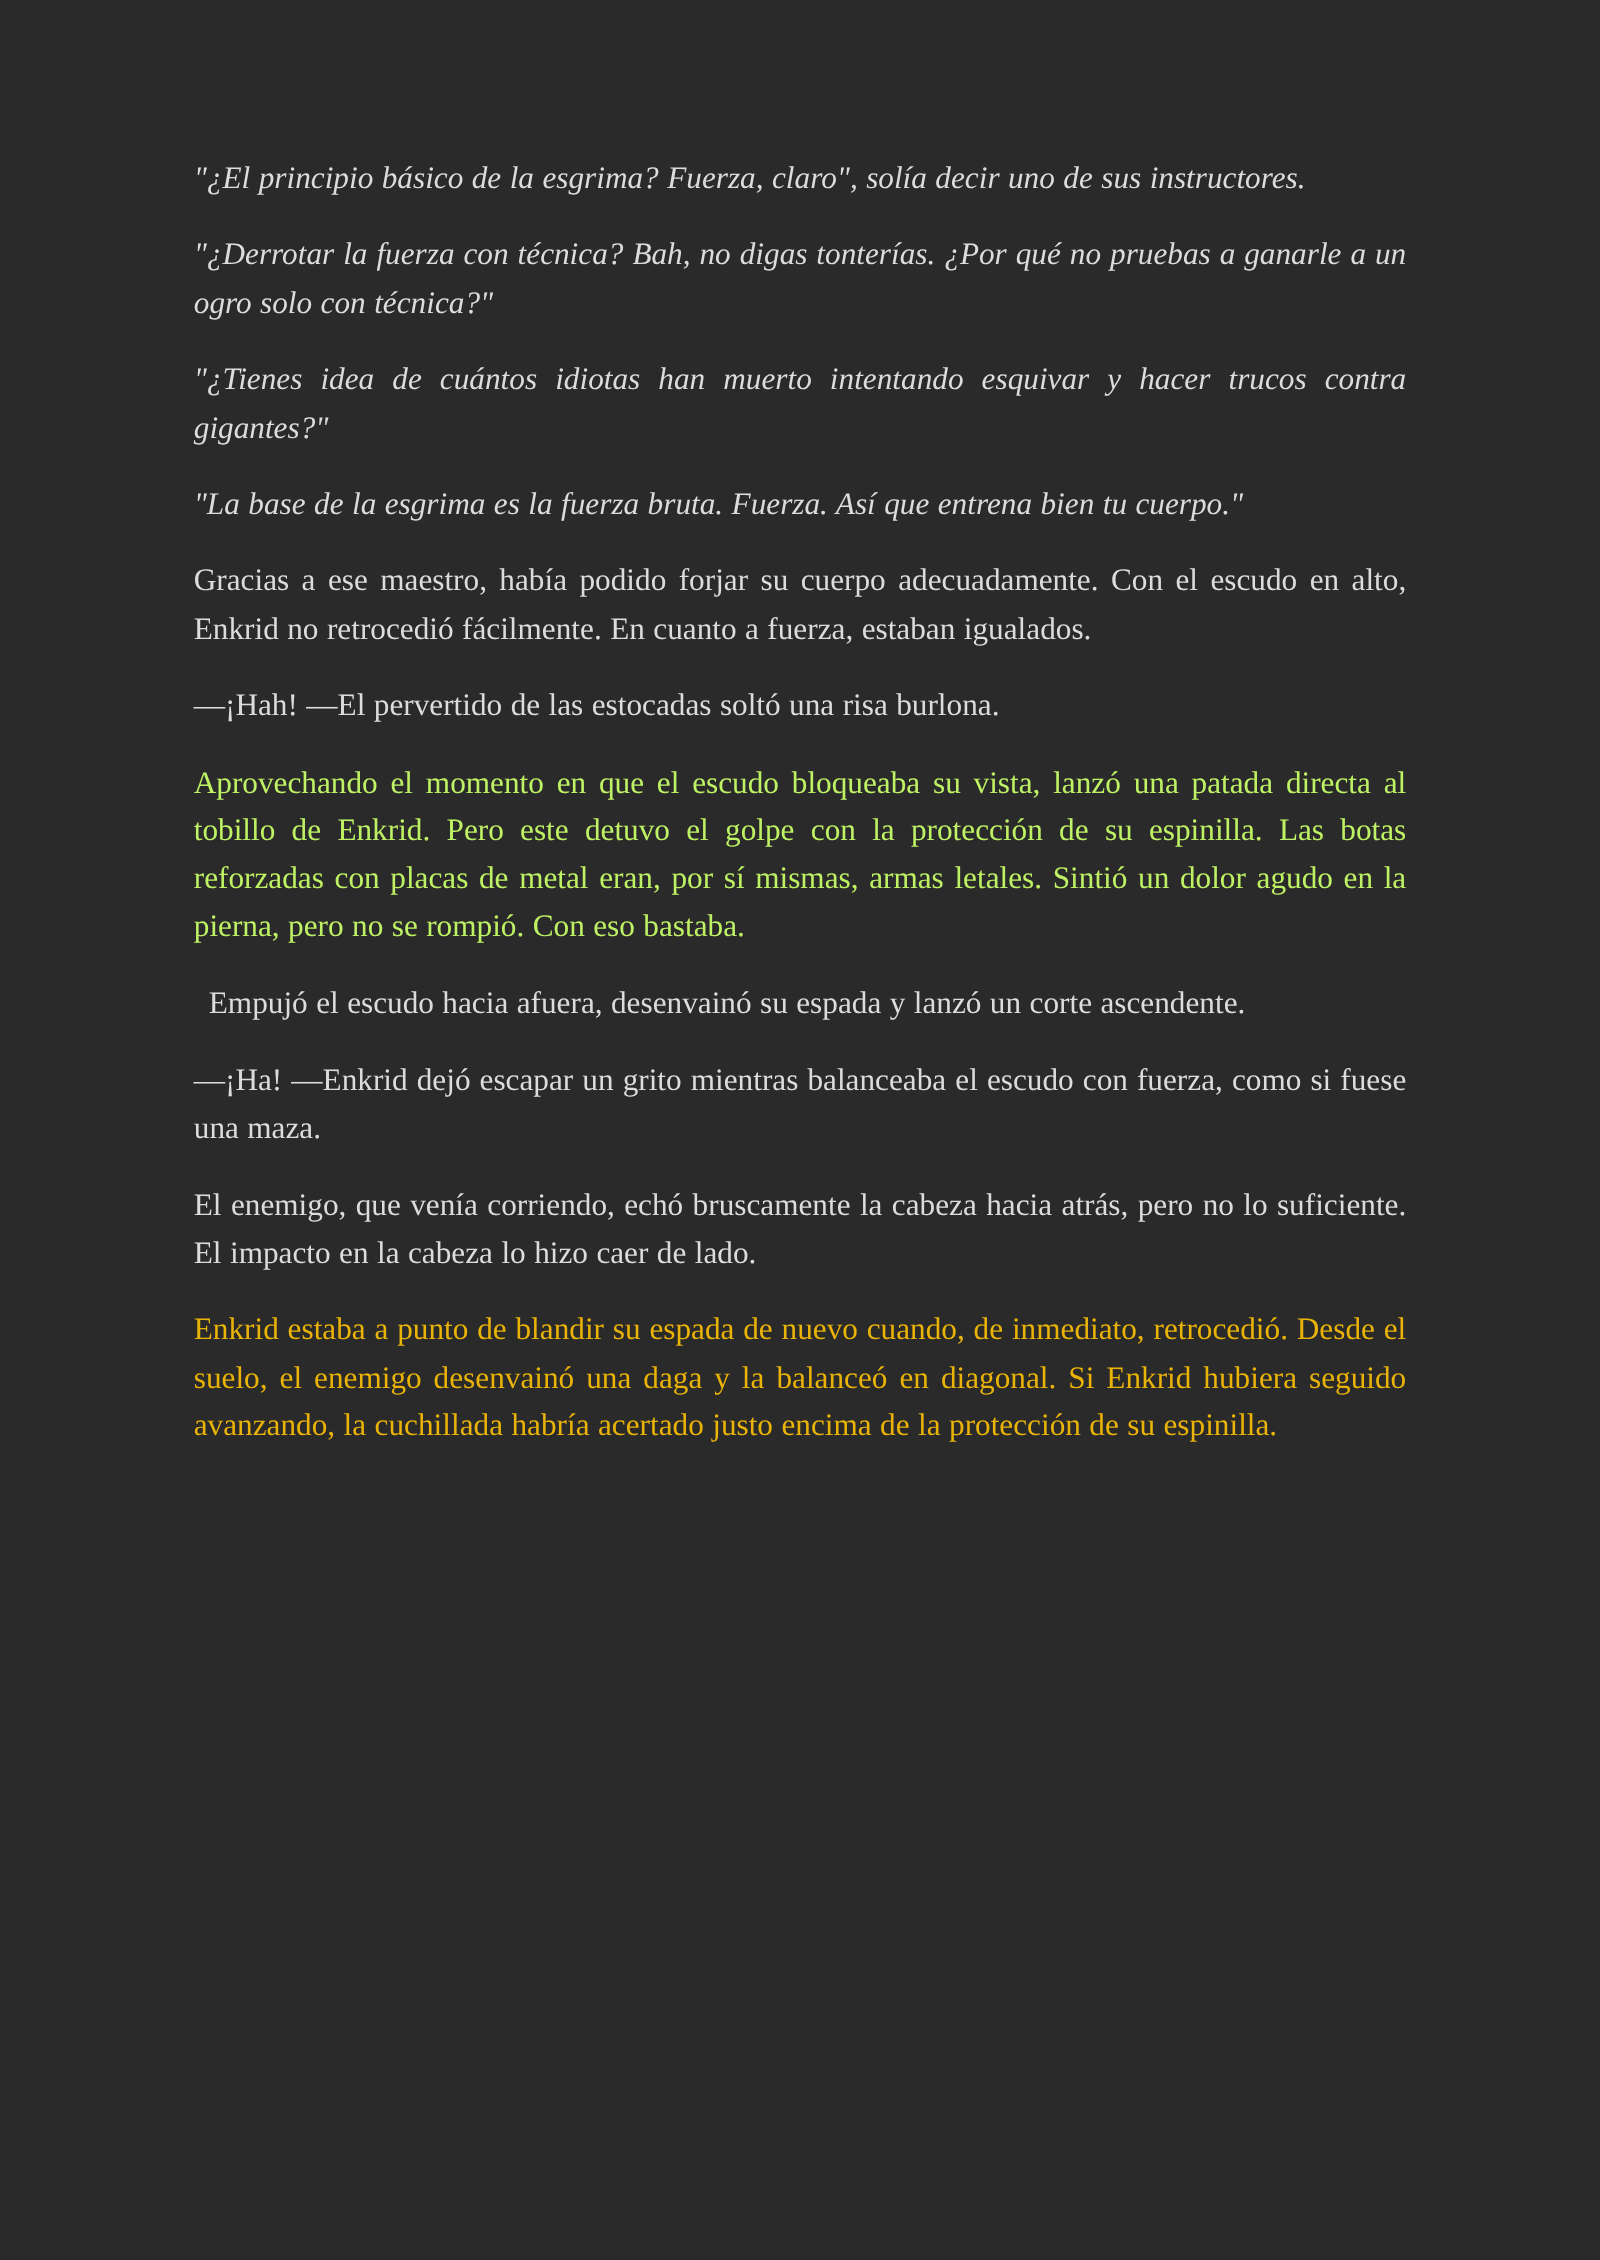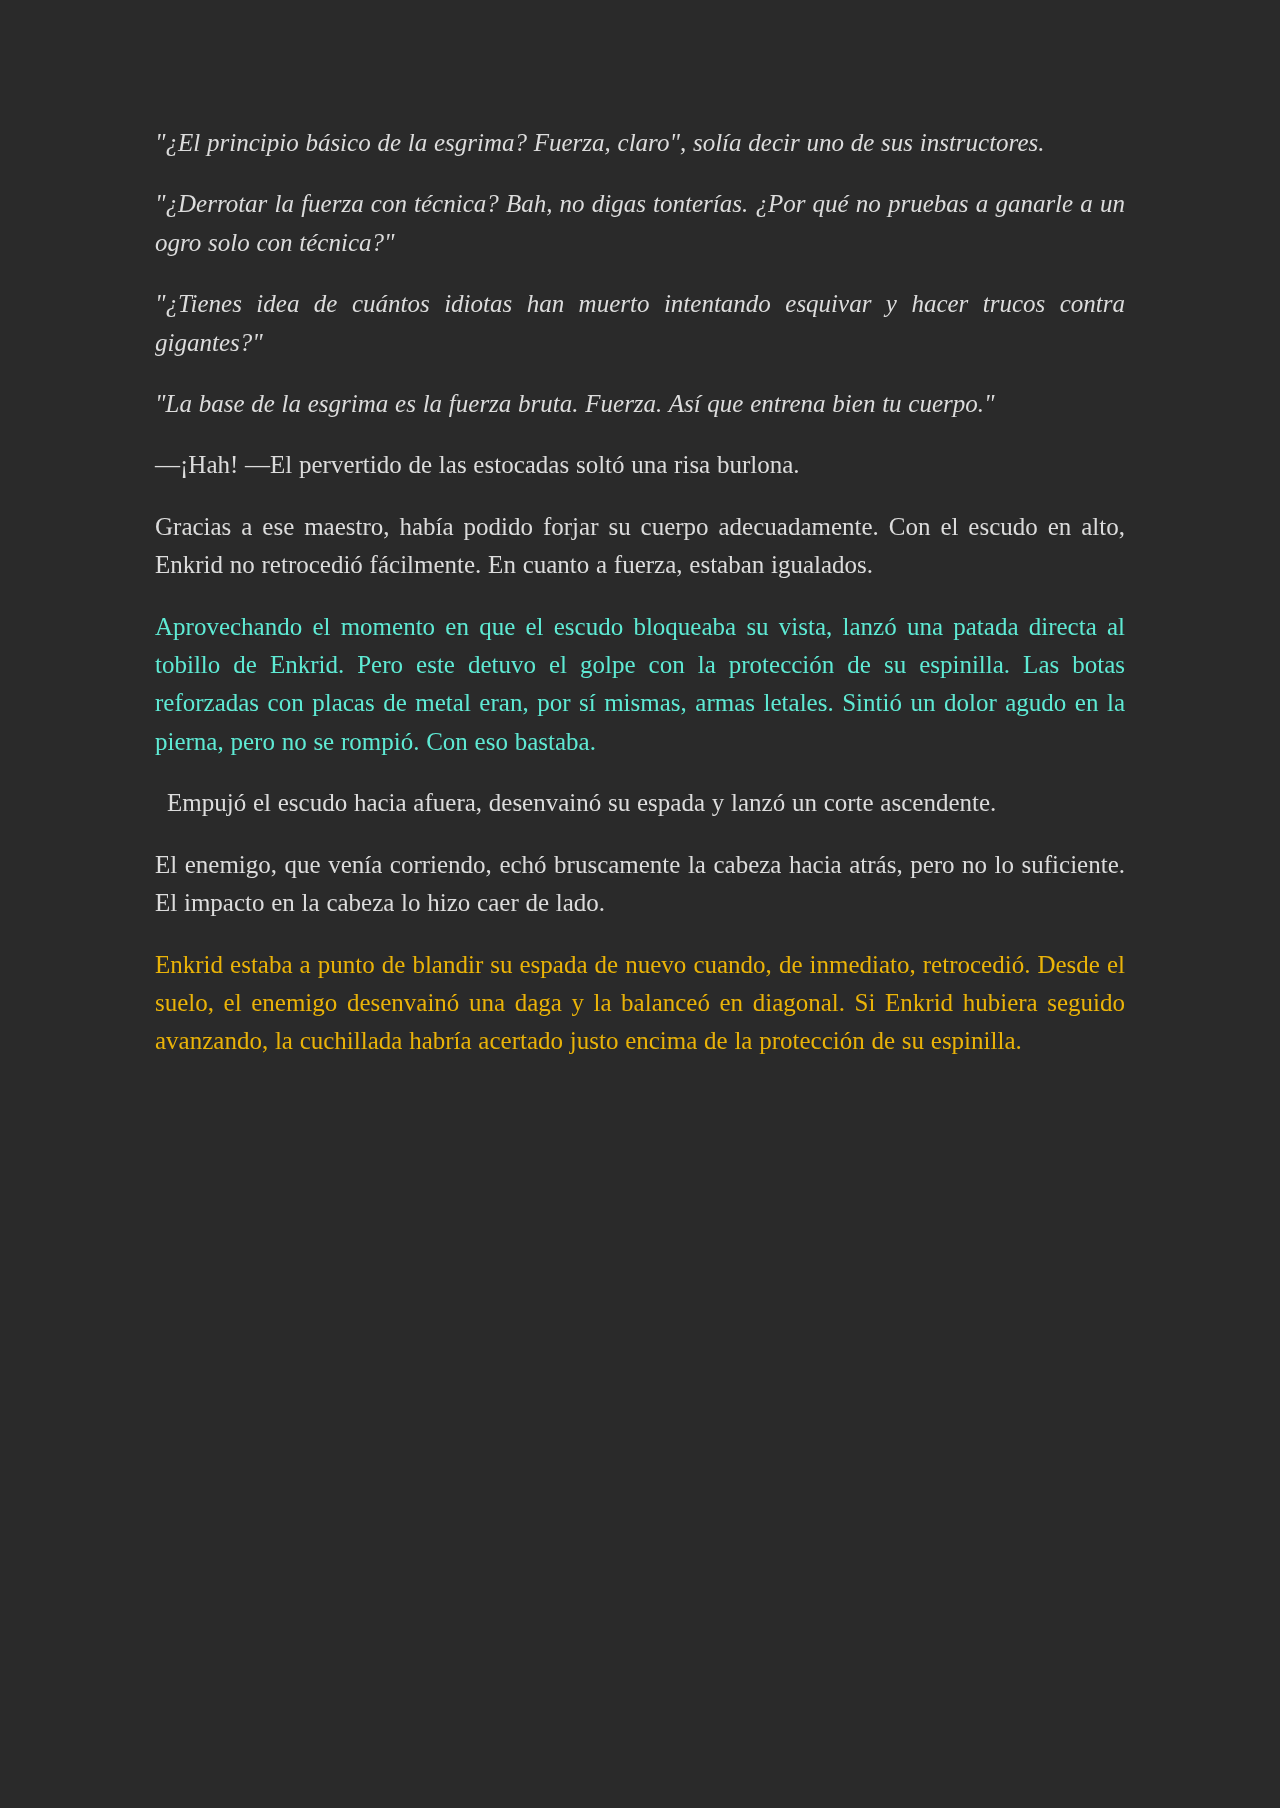--- a/index.html
+++ b/index.html
@@ -37,20 +37,21 @@
 </style>
 </head>
 <body style="background-color: rgb(42, 42, 42);">
 
 <main class="reader-page">
   <article class="text-column" id="text-column">
       <p class="para quote" style="color: rgb(220, 220, 220);">"¿El principio básico de la esgrima? Fuerza, claro", solía decir uno de sus instructores.</p>
       <p class="para quote" style="color: rgb(220, 220, 220);">"¿Derrotar la fuerza con técnica? Bah, no digas tonterías. ¿Por qué no pruebas a ganarle a un ogro solo con técnica?"</p>
       <p class="para quote" style="color: rgb(220, 220, 220);">"¿Tienes idea de cuántos idiotas han muerto intentando esquivar y hacer trucos contra gigantes?"</p>
       <p class="para quote" style="color: rgb(220, 220, 220);">"La base de la esgrima es la fuerza bruta. Fuerza. Así que entrena bien tu cuerpo."</p>
+      <p class="para" style="color: rgb(220, 220, 220);">Gracias a ese maestro, había podido forjar su cuerpo adecuadamente. Con el escudo en alto, Enkrid no retrocedió fácilmente. En cuanto a fuerza, estaban igualados.</p>
       <p class="para" style="color: rgb(220, 220, 220);">—¡Hah! —El pervertido de las estocadas soltó una risa burlona.</p>
-      <p class="para" style="color: rgb(220, 220, 220);">Gracias a ese maestro, había podido forjar su cuerpo adecuadamente. Con el escudo en alto, Enkrid no retrocedió fácilmente. En cuanto a fuerza, estaban igualados.</p>
-      <p class="para" style="color: #5eead4;">Aprovechando el momento en que el escudo bloqueaba su vista, lanzó una patada directa al tobillo de Enkrid. Pero este detuvo el golpe con la protección de su espinilla. Las botas reforzadas con placas de metal eran, por sí mismas, armas letales. Sintió un dolor agudo en la pierna, pero no se rompió. Con eso bastaba.</p>
+      <p class="para" style="color: #bef264;">Aprovechando el momento en que el escudo bloqueaba su vista, lanzó una patada directa al tobillo de Enkrid. Pero este detuvo el golpe con la protección de su espinilla. Las botas reforzadas con placas de metal eran, por sí mismas, armas letales. Sintió un dolor agudo en la pierna, pero no se rompió. Con eso bastaba.</p>
       <p class="para" style="color: rgb(220, 220, 220); margin-left: 12px;">Empujó el escudo hacia afuera, desenvainó su espada y lanzó un corte ascendente.</p>
+      <p class="para" style="color: rgb(220, 220, 220);">—¡Ha! —Enkrid dejó escapar un grito mientras balanceaba el escudo con fuerza, como si fuese una maza.</p>
       <p class="para" style="color: rgb(220, 220, 220); font-family: Liberation Serif, serif;">El enemigo, que venía corriendo, echó bruscamente la cabeza hacia atrás, pero no lo suficiente. El impacto en la cabeza lo hizo caer de lado.</p>
       <p class="para" style="color: #eab308;">Enkrid estaba a punto de blandir su espada de nuevo cuando, de inmediato, retrocedió. Desde el suelo, el enemigo desenvainó una daga y la balanceó en diagonal. Si Enkrid hubiera seguido avanzando, la cuchillada habría acertado justo encima de la protección de su espinilla.</p>
     </article>
 </main>
 
 </body></html>

